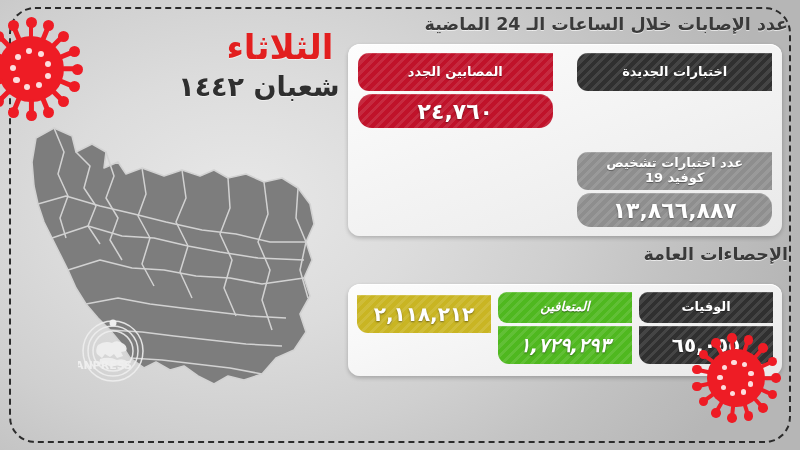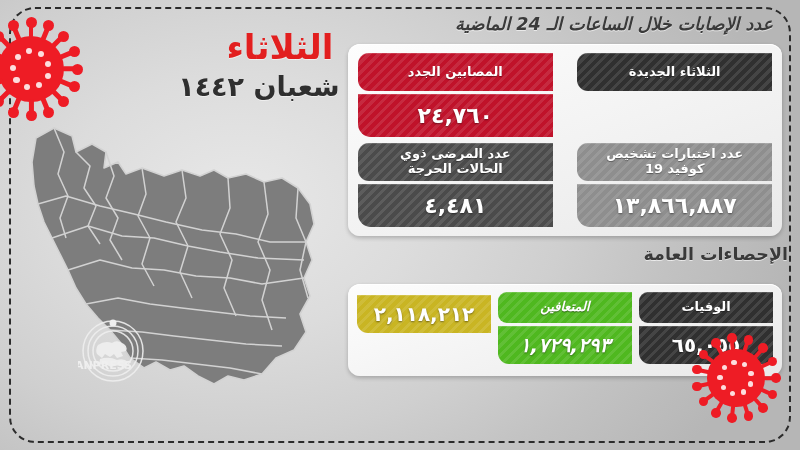--- a/index.html
+++ b/index.html
@@ -52,21 +52,21 @@
     margin-top:6px;font-size:27px;font-weight:bold;color:#2f2f2f;
     line-height:1.1;text-shadow:0 1px 0 rgba(255,255,255,.5);
   }
 
   
   .panel-title{
     position:absolute;text-align:right;direction:rtl;
     color:#3a3a3a;font-size:17.5px;font-weight:bold;
     text-shadow:0 1px 0 rgba(255,255,255,.6);
   }
-  #title-daily{right:27px;top:14px;width:420px;font-style:italic;}
+  #title-daily{right:12px;top:14px;width:420px;}
   #title-general{right:12px;top:244px;width:420px;}
 
   .card{
     position:absolute;border-radius:12px;
     background:linear-gradient(160deg,#fdfdfd 0%,#f4f4f4 45%,#e9e9e9 100%);
     box-shadow:0 2px 4px rgba(0,0,0,.22), inset 0 1px 0 #ffffff;
     box-sizing:border-box;
   }
   #card-daily{right:18px;top:44px;width:434px;height:192px;padding:9px 10px;}
   #card-general{right:18px;top:284px;width:434px;height:92px;padding:8px 9px;}
@@ -96,21 +96,21 @@
   .stat .value{
     margin-top:3px;border-radius:0 0 0 13px;
     font-size:22px;font-weight:bold;
     display:flex;align-items:center;justify-content:center;
     padding:2px 6px;box-sizing:border-box;
     text-shadow:0 1px 2px rgba(0,0,0,.45);
   }
 
   
   .daily .stat .label{height:38px;}
-  .daily .stat .value{height:43px;}
+  .daily .stat .value{height:34px;border-radius:14px;}
 
   
   .general .stat .label{height:31px;font-size:13px;border-radius:9px 0 0 9px;}
   .general .stat .value{height:38px;font-size:20px;border-radius:0 0 0 11px;}
 
   
   .c-red    .label,.c-red    .value{background-color:#c0122a;}
   .c-black  .label,.c-black  .value{background-color:#303030;}
   .c-dark   .label,.c-dark   .value{background-color:#4b4b4b;}
   .c-gray   .label,.c-gray   .value{background-color:#8e8e8e;}
@@ -212,28 +212,24 @@
 
   <div class="panel-title" id="title-daily">عدد الإصابات خلال الساعات الـ 24 الماضية</div>
 
   <div class="card daily" id="card-daily">
     <div class="grid-daily">
       <div class="col">
         <div class="stat c-red">
           <div class="label">المصابين الجدد</div>
           <div class="value">٢٤,٧٦٠</div>
         </div>
-        <div class="stat c-dark">
-          <div class="label">عدد المرضى ذوي الحالات الحرجة</div>
-          <div class="value">٤,٤٨١</div>
-        </div>
       </div>
       <div class="col">
         <div class="stat c-black">
-          <div class="label">الثلاثاء الجديدة</div>
+          <div class="label">اختبارات الجديدة</div>
         </div>
         <div class="stat c-gray">
           <div class="label">عدد اختبارات تشخيص كوفيد 19</div>
           <div class="value">١٣,٨٦٦,٨٨٧</div>
         </div>
       </div>
     </div>
   </div>
 
   <div class="panel-title" id="title-general">الإحصاءات العامة</div>

